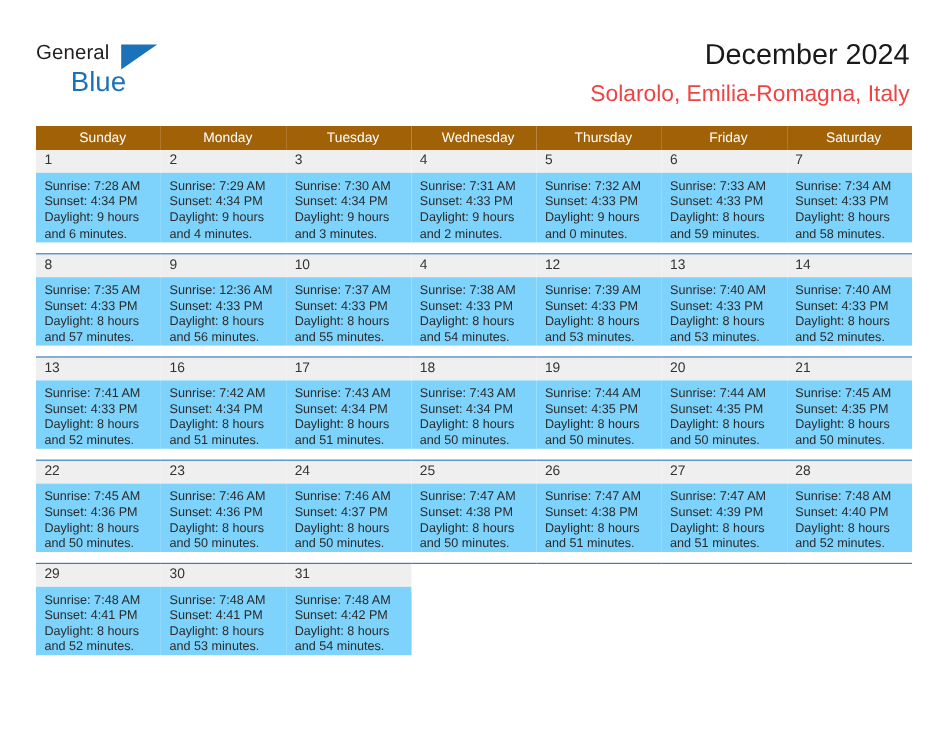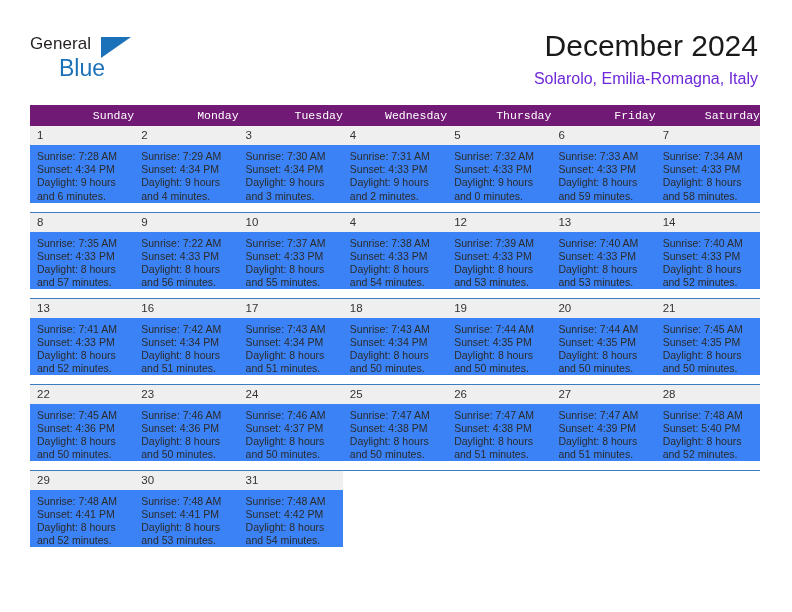--- a/index.html
+++ b/index.html
@@ -65,58 +65,57 @@
     border-bottom: 21px solid transparent;
   }
 
   .title-block {
     position: absolute;
     right: 0;
     top: 0;
     text-align: right;
   }
   .cal-title {
-    font-size: 30px;
+    font-size: 24px;
     font-weight: normal;
     color: #1a1a1a;
     line-height: 36px;
     white-space: nowrap;
     text-align: right;
   }
   .cal-subtitle {
-    font-size: 16px;
+    font-size: 19px;
     font-weight: normal;
-    color: #6d28d9;
+    color: #ef4444;
     line-height: 22px;
     margin-top: 4px;
     white-space: nowrap;
   }
 
   
   .calendar {
     position: absolute;
     left: 30px;
     top: 105px;
     width: 730px;
   }
   table.cal-table {
     width: 730px;
     border-collapse: collapse;
     table-layout: fixed;
   }
   table.cal-table th {
-    background: #701a75;
+    background: #a16207;
     color: #ffffff;
     font-size: 11.5px;
     font-weight: normal;
-    text-align: right;
+    text-align: center;
     padding: 4px 0 4px 7px;
     height: 20px;
     border: none;
-    font-family: Liberation Mono, monospace;
   }
   tr.week-row > td {
     vertical-align: top;
     padding: 0;
     border-top: 1px solid #3b7dbf;
     height: 86px;
   }
   tr.week-row.first-week > td {
     border-top: none;
   }
@@ -126,21 +125,21 @@
     color: #333333;
     padding: 3px 0 3px 7px;
     height: 19px;
     line-height: 13px;
   }
   .daynum.empty {
     background: #ffffff;
   }
   .cell-body {
     padding: 5px 4px 0 7px;
-    background: #3b82f6;
+    background: #7dd3fc;
   }
   .cell-body div {
     font-size: 10.5px;
     line-height: 13.2px;
     color: #2b2b2b;
     white-space: nowrap;
   }
   td.empty-cell .cell-body { background: #ffffff; }
 </style>
 </head>
@@ -248,21 +247,21 @@
               <div class="cell-body">
                 <div>Sunrise: 7:35 AM</div>
                 <div>Sunset: 4:33 PM</div>
                 <div>Daylight: 8 hours</div>
                 <div>and 57 minutes.</div>
               </div>
             </td>
             <td>
               <div class="daynum">9</div>
               <div class="cell-body">
-                <div>Sunrise: 7:22 AM</div>
+                <div>Sunrise: 12:36 AM</div>
                 <div>Sunset: 4:33 PM</div>
                 <div>Daylight: 8 hours</div>
                 <div>and 56 minutes.</div>
               </div>
             </td>
             <td>
               <div class="daynum">10</div>
               <div class="cell-body">
                 <div>Sunrise: 7:37 AM</div>
                 <div>Sunset: 4:33 PM</div>
@@ -424,21 +423,21 @@
                 <div>Sunrise: 7:47 AM</div>
                 <div>Sunset: 4:39 PM</div>
                 <div>Daylight: 8 hours</div>
                 <div>and 51 minutes.</div>
               </div>
             </td>
             <td>
               <div class="daynum">28</div>
               <div class="cell-body">
                 <div>Sunrise: 7:48 AM</div>
-                <div>Sunset: 5:40 PM</div>
+                <div>Sunset: 4:40 PM</div>
                 <div>Daylight: 8 hours</div>
                 <div>and 52 minutes.</div>
               </div>
             </td>
           </tr>
           <tr class="week-row">
             <td>
               <div class="daynum">29</div>
               <div class="cell-body">
                 <div>Sunrise: 7:48 AM</div>

